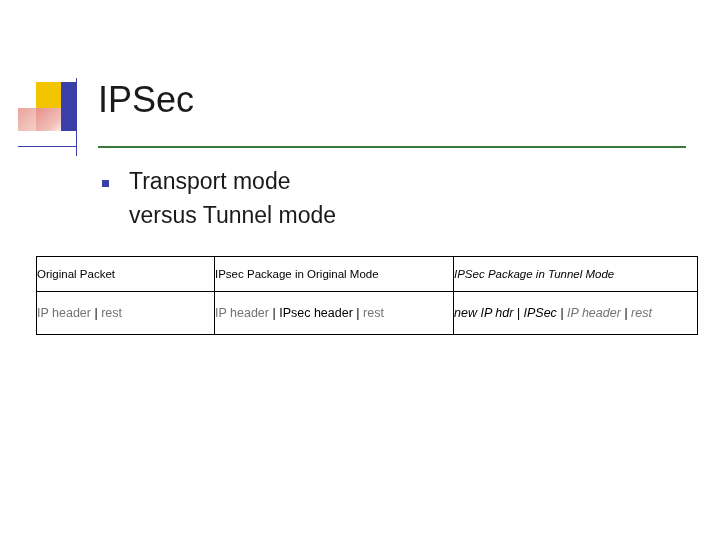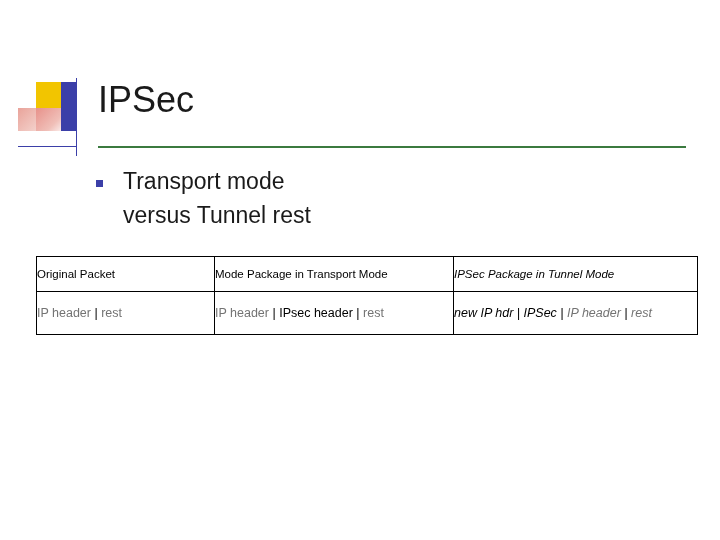--- a/index.html
+++ b/index.html
@@ -86,21 +86,21 @@
     left: 98px;
     top: 146px;
     width: 588px;
     height: 2px;
     background: #3b7a3f;
   }
 
   
   .bullet-row {
     position: absolute;
-    left: 96px;
+    left: 102px;
     top: 164px;
     width: 580px;
     display: flex;
     align-items: flex-start;
   }
   .bullet-marker {
     width: 7px;
     height: 7px;
     background: #3b3fa8;
     margin-top: 16px;
@@ -157,29 +157,29 @@
   <div class="blk hline"></div>
 </div>
 
 <div class="slide-title">IPSec</div>
 <div class="title-rule"></div>
 
 <div class="bullet-row">
   <div class="bullet-marker"></div>
   <div class="bullet-text">
     <div>Transport mode</div>
-    <div>versus Tunnel rest</div>
+    <div>versus Tunnel mode</div>
   </div>
 </div>
 
 <table class="pkt-table">
   <tbody>
       <tr class="head">
     <td class="col-a">Original Packet</td>
-    <td class="col-b">Mode Package in Transport Mode</td>
+    <td class="col-b">IPsec Package in Original Mode</td>
     <td class="col-c">IPSec Package in Tunnel Mode</td>
   </tr>
   <tr class="body">
     <td class="col-a">
       <span class="red-txt">IP header</span><span class="sep"> | </span><span class="red-txt">rest</span>
     </td>
     <td class="col-b">
       <span class="red-txt">IP header</span><span class="sep"> | </span><span class="blk-txt">IPsec header</span><span class="sep"> | </span><span class="red-txt">rest</span>
     </td>
     <td class="col-c">

